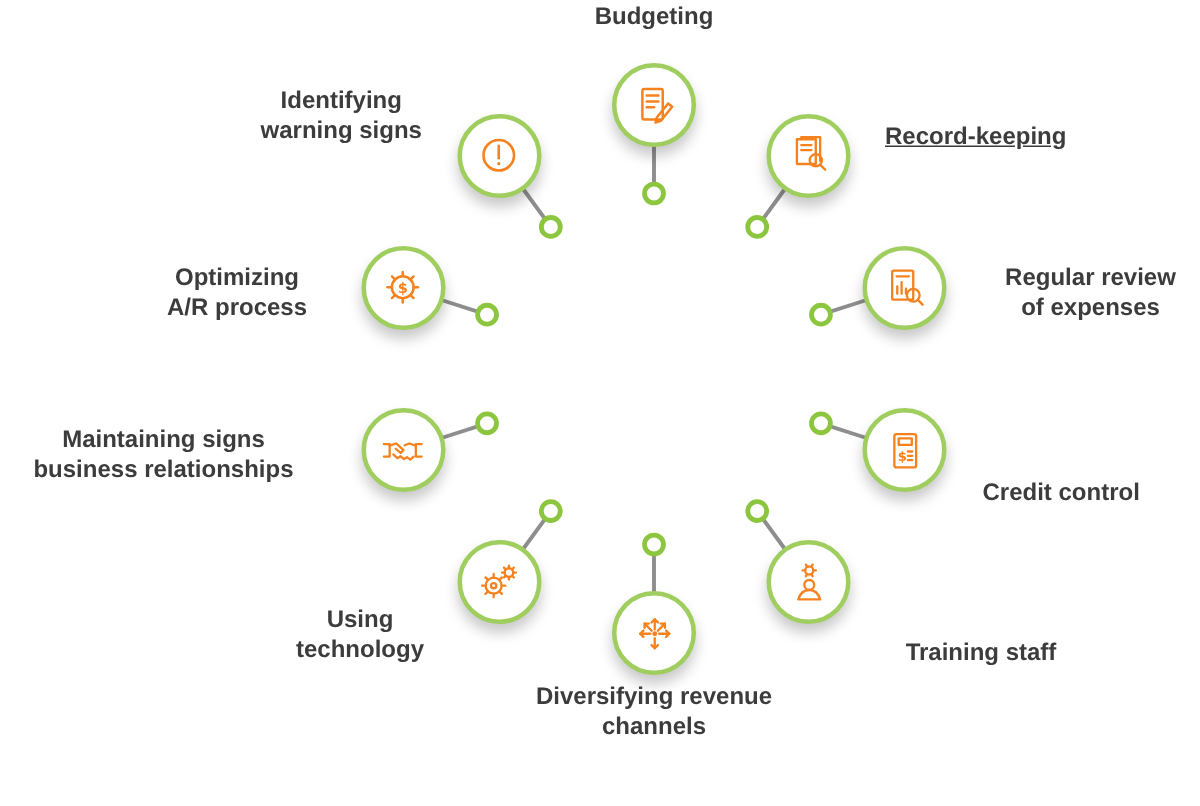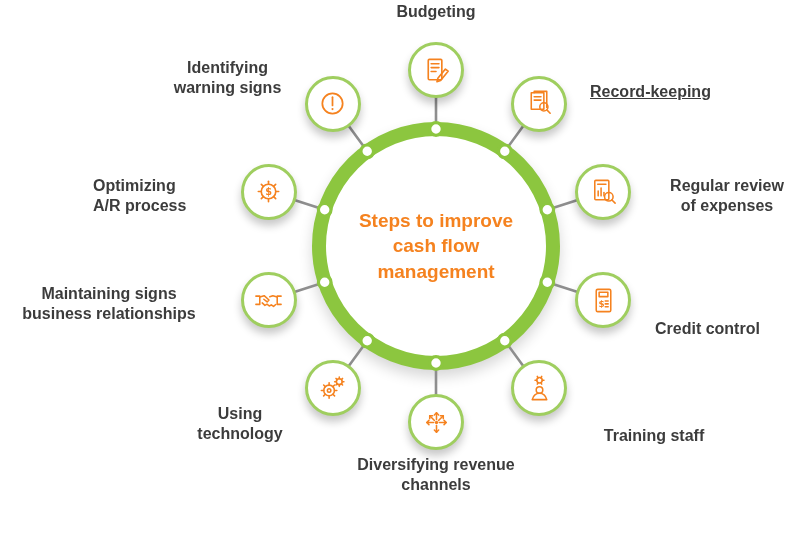--- a/index.html
+++ b/index.html
@@ -80,25 +80,20 @@
       <circle cx="436.0" cy="363.0" r="6.3" fill="#ffffff" stroke="#8CC63F" stroke-width="3.2"></circle>
       <line x1="367.2" y1="340.7" x2="348.4" y2="366.5" stroke="#8E8E8E" stroke-width="2.6" stroke-linecap="round"></line>
       <circle cx="367.2" cy="340.7" r="6.3" fill="#ffffff" stroke="#8CC63F" stroke-width="3.2"></circle>
       <line x1="324.7" y1="282.2" x2="294.3" y2="292.0" stroke="#8E8E8E" stroke-width="2.6" stroke-linecap="round"></line>
       <circle cx="324.7" cy="282.2" r="6.3" fill="#ffffff" stroke="#8CC63F" stroke-width="3.2"></circle>
       <line x1="324.7" y1="209.8" x2="294.3" y2="200.0" stroke="#8E8E8E" stroke-width="2.6" stroke-linecap="round"></line>
       <circle cx="324.7" cy="209.8" r="6.3" fill="#ffffff" stroke="#8CC63F" stroke-width="3.2"></circle>
       <line x1="367.2" y1="151.3" x2="348.4" y2="125.5" stroke="#8E8E8E" stroke-width="2.6" stroke-linecap="round"></line>
       <circle cx="367.2" cy="151.3" r="6.3" fill="#ffffff" stroke="#8CC63F" stroke-width="3.2"></circle>
     </svg>
-  <div class="ring">
-    <div class="center-text">Steps to improve
-cash flow
-management</div>
-  </div>
   <div id="items">
       <div class="badge" style="left: 408px; top: 42px;">
         <span>
           <svg viewBox="0 0 32 32">
             <g fill="none" stroke="currentColor" stroke-width="1.7" stroke-linecap="round" stroke-linejoin="round">
               <rect x="7.5" y="4.5" width="14" height="21" rx="1.2"></rect>
               <line x1="10.5" y1="9" x2="18.5" y2="9"></line>
               <line x1="10.5" y1="13" x2="18.5" y2="13"></line>
               <line x1="10.5" y1="17" x2="15.5" y2="17"></line>
               <path d="M16.5 27.5l.9-3.4 7.8-9.6 2.8 2.2-7.8 9.6z"></path>
@@ -250,21 +245,21 @@
               <line x1="16" y1="8.5" x2="16" y2="5.5"></line>
               <line x1="21.3" y1="21.3" x2="23.4" y2="23.4"></line>
               <line x1="10.7" y1="10.7" x2="8.6" y2="8.6"></line>
               <line x1="21.3" y1="10.7" x2="23.4" y2="8.6"></line>
               <line x1="10.7" y1="21.3" x2="8.6" y2="23.4"></line>
               <text x="16" y="19.8" text-anchor="middle" font-size="10" font-weight="bold" font-family="DejaVu Sans, sans-serif" fill="currentColor" stroke="none">$</text>
             </g>
           </svg>
         </span>
       </div>
-      <div class="item-label" style="left: 93px; top: 176px; width: 130px; text-align: left;">Optimizing
+      <div class="item-label" style="left: 93px; top: 176px; width: 130px; text-align: center;">Optimizing
 A/R process</div>
       <div class="badge" style="left: 304.55px; top: 75.613px;">
         <span>
           <svg viewBox="0 0 32 32">
             <g fill="none" stroke="currentColor" stroke-width="1.8" stroke-linecap="round">
               <circle cx="16" cy="16" r="10.5"></circle>
               <line x1="16" y1="9.5" x2="16" y2="18"></line>
               <circle cx="16" cy="21.8" r="1.1" fill="currentColor" stroke="none"></circle>
             </g>
           </svg>

